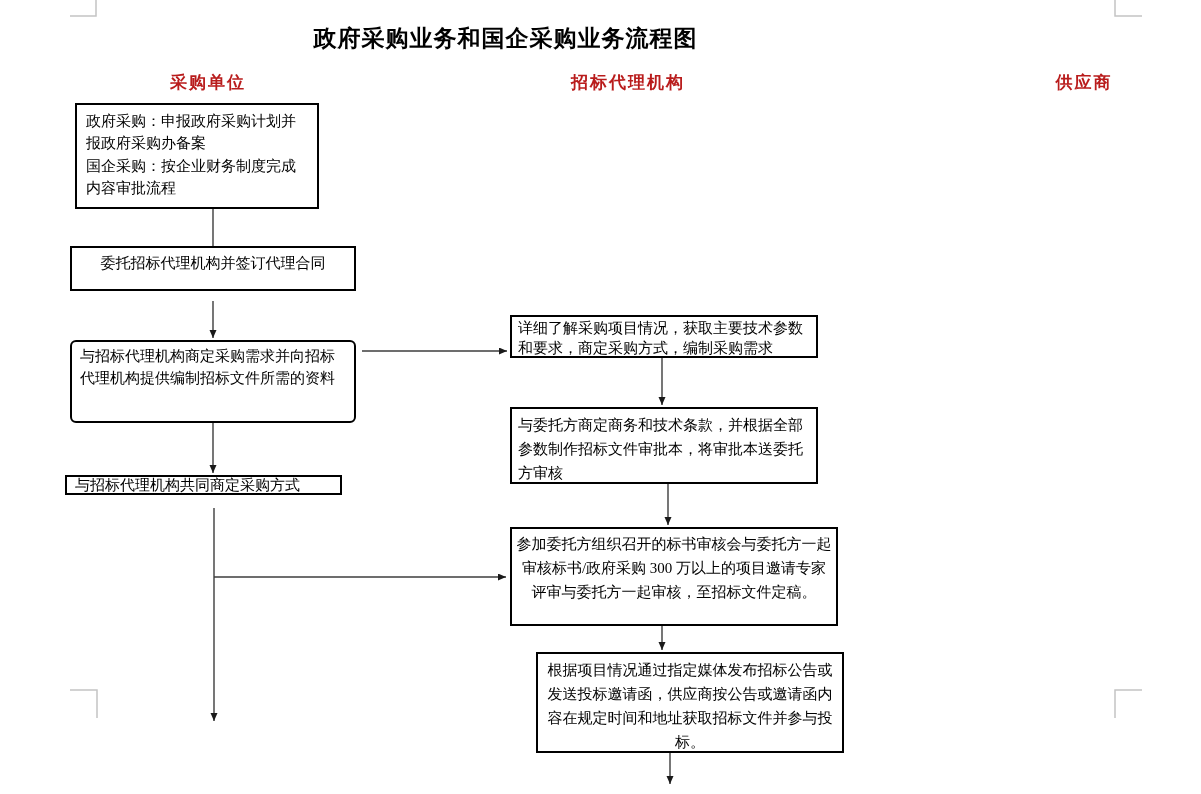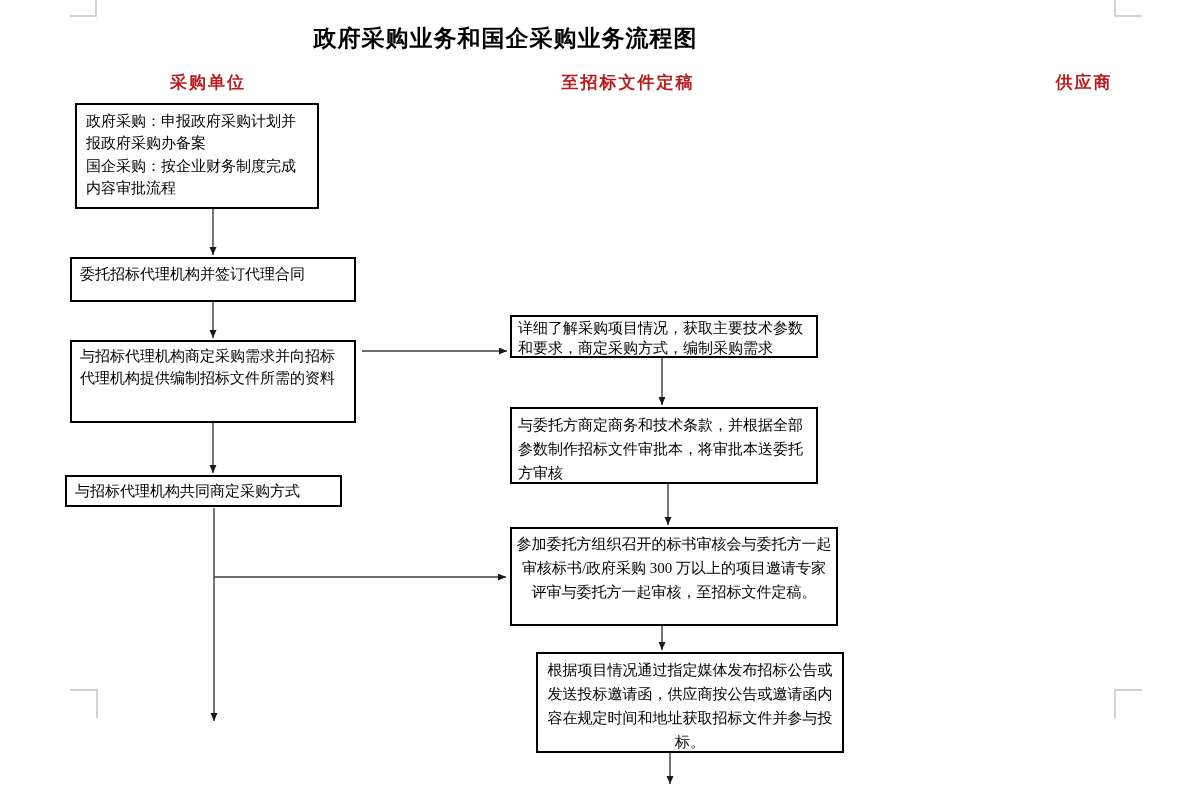--- a/index.html
+++ b/index.html
@@ -55,23 +55,23 @@
     border: 2px solid #000000;
     background: #ffffff;
     color: #000000;
     font-size: 15px;
     overflow: hidden;
   }
   .box p { margin: 0; }
 
   .box-l1 { left: 75px;  top: 103px; width: 244px; height: 106px; padding: 5px 8px 4px 9px; line-height: 22px; }
   .box-l1 p + p { margin-top: 1px; }
-  .box-l2 { left: 70px;  top: 257px; width: 286px; height: 45px;  padding: 4px 8px; line-height: 22px; }
-  .box-l3 { left: 70px;  top: 340px; width: 286px; height: 83px;  padding: 3px 8px; line-height: 22px; }
-  .box-l4 { left: 65px;  top: 475px; width: 277px; height: 32px;  padding: 0 8px; display: flex; align-items: center; }
+  .box-l2 { left: 70px;  top: 246px; width: 286px; height: 45px;  padding: 4px 8px; line-height: 22px; text-align: center; }
+  .box-l3 { left: 70px;  top: 340px; width: 286px; height: 83px;  padding: 3px 8px; line-height: 22px; border-radius: 6px; }
+  .box-l4 { left: 65px;  top: 475px; width: 277px; height: 20px;  padding: 0 8px; display: flex; align-items: center; }
 
   .box-m1 { left: 510px; top: 315px; width: 308px; height: 43px;  padding: 1px 6px; line-height: 20px; }
   .box-m2 { left: 510px; top: 407px; width: 308px; height: 77px;  padding: 4px 6px; line-height: 24px; }
   .box-m3 { left: 510px; top: 527px; width: 328px; height: 99px;  padding: 3px 4px; line-height: 24px; text-align: center; }
   .box-m4 { left: 536px; top: 652px; width: 308px; height: 101px; padding: 4px 4px; line-height: 24px; text-align: center; }
 </style>
 </head>
 <body>
 
 <div class="page">
@@ -96,21 +96,21 @@
     <line x1="668" y1="484" x2="668" y2="525" stroke="#3d3d3d" stroke-width="1.4" marker-end="url(#arrow)"></line>
     <line x1="214" y1="508" x2="214" y2="721" stroke="#3d3d3d" stroke-width="1.4" marker-end="url(#arrow)"></line>
     <line x1="214" y1="577" x2="506" y2="577" stroke="#3d3d3d" stroke-width="1.4" marker-end="url(#arrow)"></line>
     <line x1="662" y1="626" x2="662" y2="650" stroke="#3d3d3d" stroke-width="1.4" marker-end="url(#arrow)"></line>
     <line x1="670" y1="753" x2="670" y2="784" stroke="#3d3d3d" stroke-width="1.4" marker-end="url(#arrow)"></line>
   </svg>
 
   <div class="title">政府采购业务和国企采购业务流程图</div>
 
   <div class="col-header hdr-left">采购单位</div>
-  <div class="col-header hdr-middle">至招标文件定稿</div>
+  <div class="col-header hdr-middle">招标代理机构</div>
   <div class="col-header hdr-right">供应商</div>
 
   <div class="box box-l1">
     <p>政府采购：申报政府采购计划并报政府采购办备案</p>
     <p>国企采购：按企业财务制度完成内容审批流程</p>
   </div>
   <div class="box box-l2">
     <p>委托招标代理机构并签订代理合同</p>
   </div>
   <div class="box box-l3">

